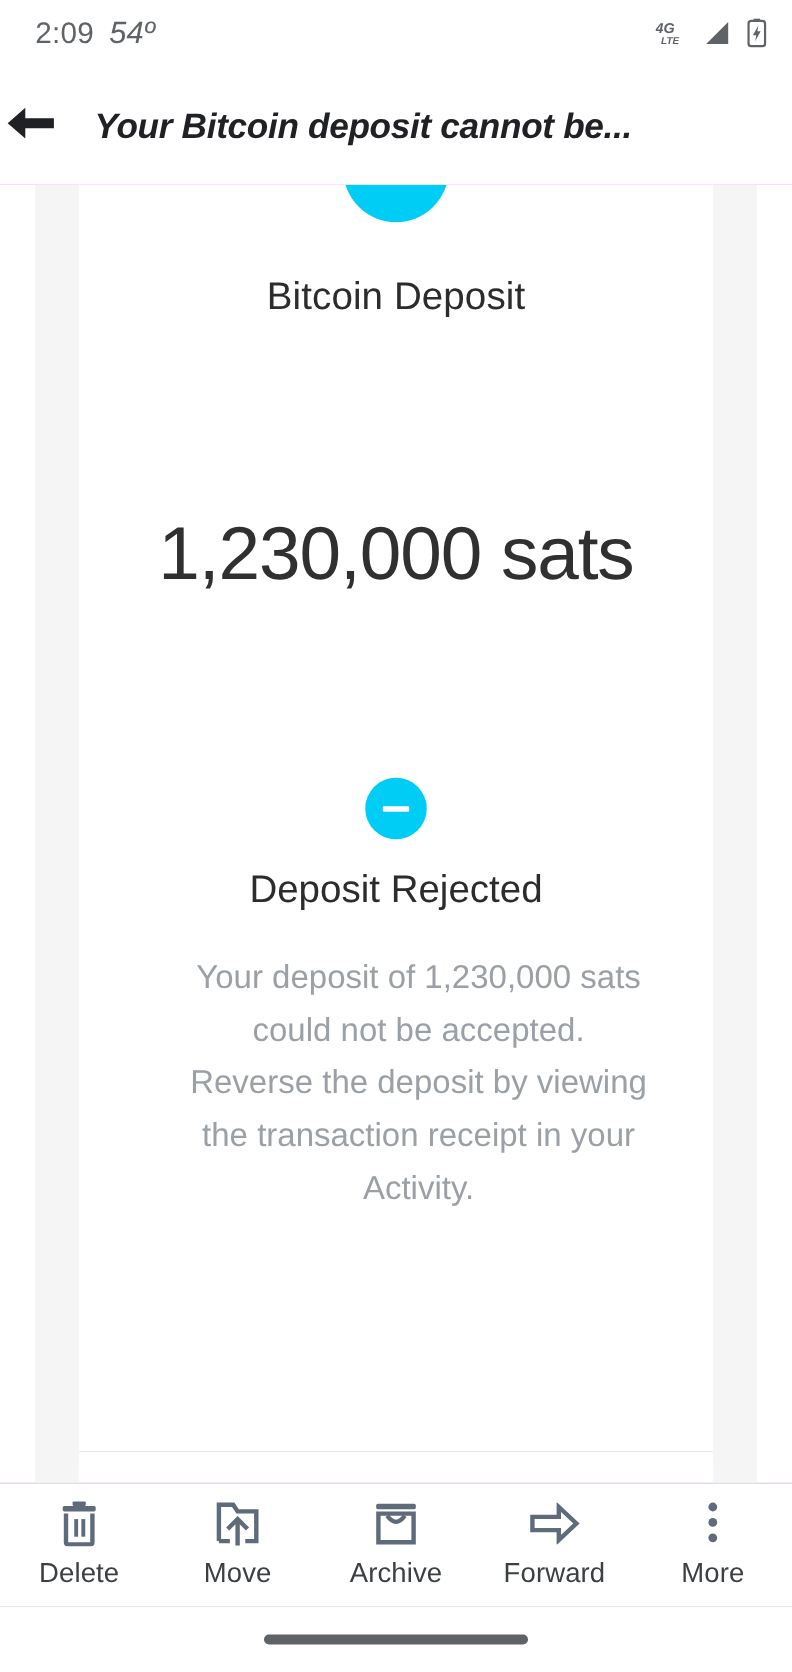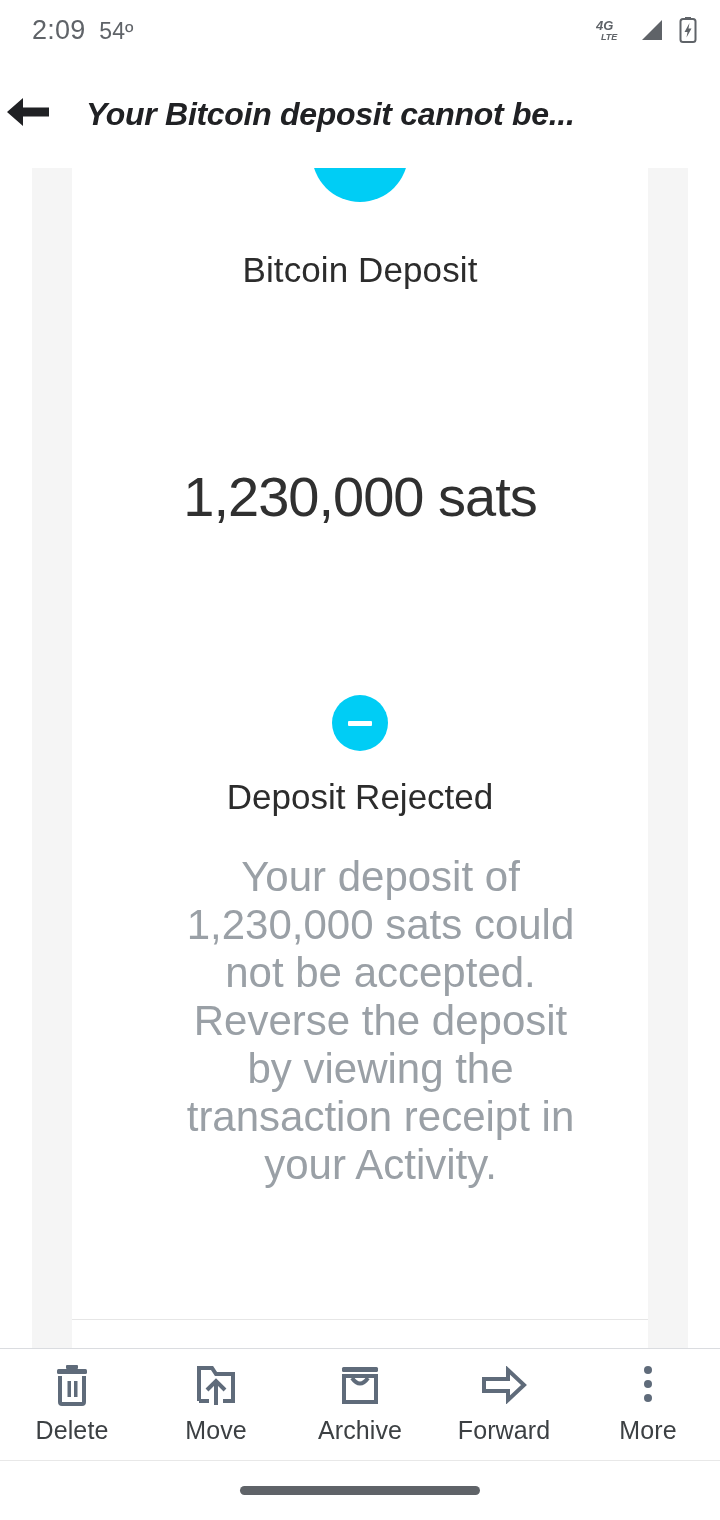--- a/index.html
+++ b/index.html
@@ -18,21 +18,21 @@
 
   
   .statusbar {
     height:60px; flex:0 0 60px;
     display:flex; align-items:center;
     padding:0 22px 0 32px;
     background:#ffffff;
   }
   .sb-left { display:flex; align-items:baseline; gap:14px; }
   .sb-time { font-size:27px; color:#5f6368; letter-spacing:.2px; }
-  .sb-temp { font-size:23px; color:#5f6368; }
+  .sb-temp { font-size:28px; color:#5f6368;font-style:italic; }
   .sb-right { margin-left:auto; display:flex; align-items:center; gap:13px; }
   .sb-right svg { display:block; }
 
   
   .appbar {
     height:108px; flex:0 0 108px;
     display:flex; align-items:center;
     background:#ffffff;
     font-style:italic;
   }
@@ -92,21 +92,21 @@
 
   .brand {
     margin-top:48px;
     font-size:35px;
     color:#2c2c2c;
     letter-spacing:.1px;
   }
 
   .amount {
     margin-top:179px;
-    font-size:56px;
+    font-size:68px;
     font-weight:400;
     color:#303030;
     letter-spacing:-1px;
     line-height:1;
   }
 
   .status-badge {
     margin-top:170px;
     width:56px; height:56px;
     border-radius:50%;
@@ -121,21 +121,21 @@
 
   .status-title {
     margin-top:26px;
     font-size:35px;
     color:#2c2c2c;
   }
 
   .status-text {
     margin-top:36px;
     width:420px;
-    font-size:42px;
+    font-size:30px;
     line-height:48px;
     color:#9aa0a6;
     margin-left:41px;
   }
 
   .card-divider {
     position:absolute;
     left:0; right:0; bottom:14px;
     height:1px;
     background:#e6e6e6;

